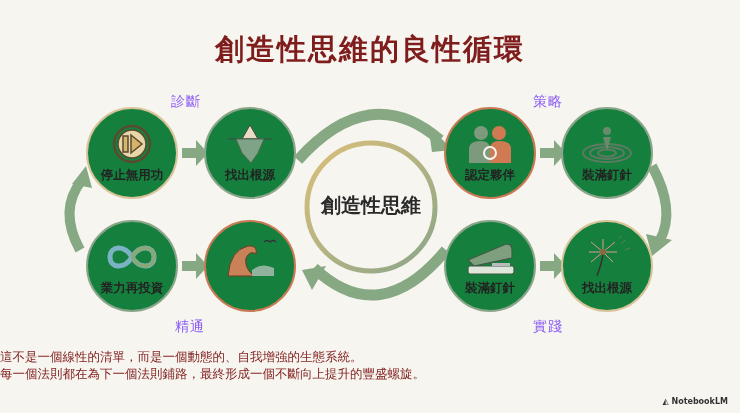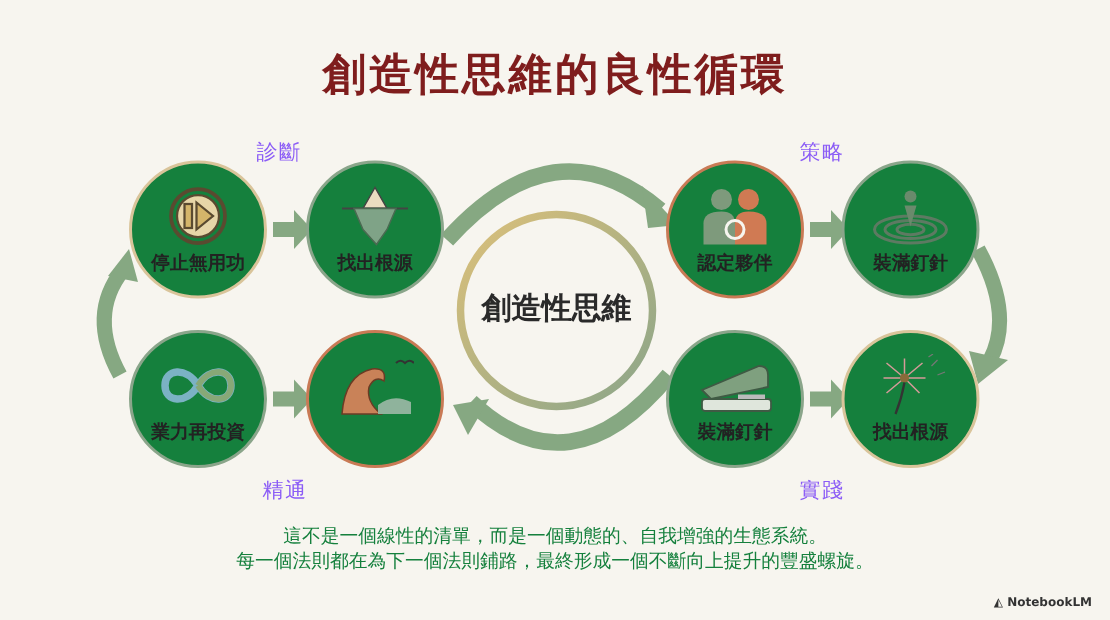--- a/index.html
+++ b/index.html
@@ -5,21 +5,21 @@
   html,body{margin:0;padding:0;}
   body{width:740px;height:413px;background:#f7f5ef;font-family:"DejaVu Sans","Liberation Sans",sans-serif;position:relative;overflow:hidden;color:#2b2b2b;}
   .title{position:absolute;left:0;top:30px;width:740px;text-align:center;font-family:"DejaVu Serif","Liberation Serif",serif;font-weight:bold;font-size:29px;letter-spacing:2px;color:#7f1d1d;}
   .section-label{position:absolute;font-size:14px;color:#8b5cf6;letter-spacing:1px;}
   .node{position:absolute;width:92px;height:92px;border-radius:50%;border:2.5px solid #999;background:#15803d;box-sizing:border-box;}
   .node .icon{position:absolute;left:50%;top:14px;transform:translateX(-50%);width:52px;height:42px;}
   .node .label{position:absolute;left:0;width:100%;top:58px;text-align:center;font-weight:bold;font-size:12.5px;color:#222;}
   .center{position:absolute;left:304px;top:140px;width:134px;height:134px;border-radius:50%;box-sizing:border-box;}
   .center .label{position:absolute;left:0;width:100%;top:52px;text-align:center;font-weight:bold;font-size:20px;color:#2a2a2a;}
   svg.overlay{position:absolute;left:0;top:0;}
-  .footer{position:absolute;left:0;width:740px;text-align:center;font-size:12.5px;color:#15803d;}
+  .footer{position:absolute;left:0;width:740px;font-size:12.5px;color:#7f1d1d;}
   .brand{position:absolute;right:12px;top:397px;font-size:8px;color:#333;font-weight:bold;}
 </style>
 </head>
 <body>
 
 <div class="title">創造性思維的良性循環</div>
 
 <svg class="overlay" width="740" height="413">
   <defs>
     <linearGradient id="cg" x1="0" y1="0" x2="1" y2="1">

